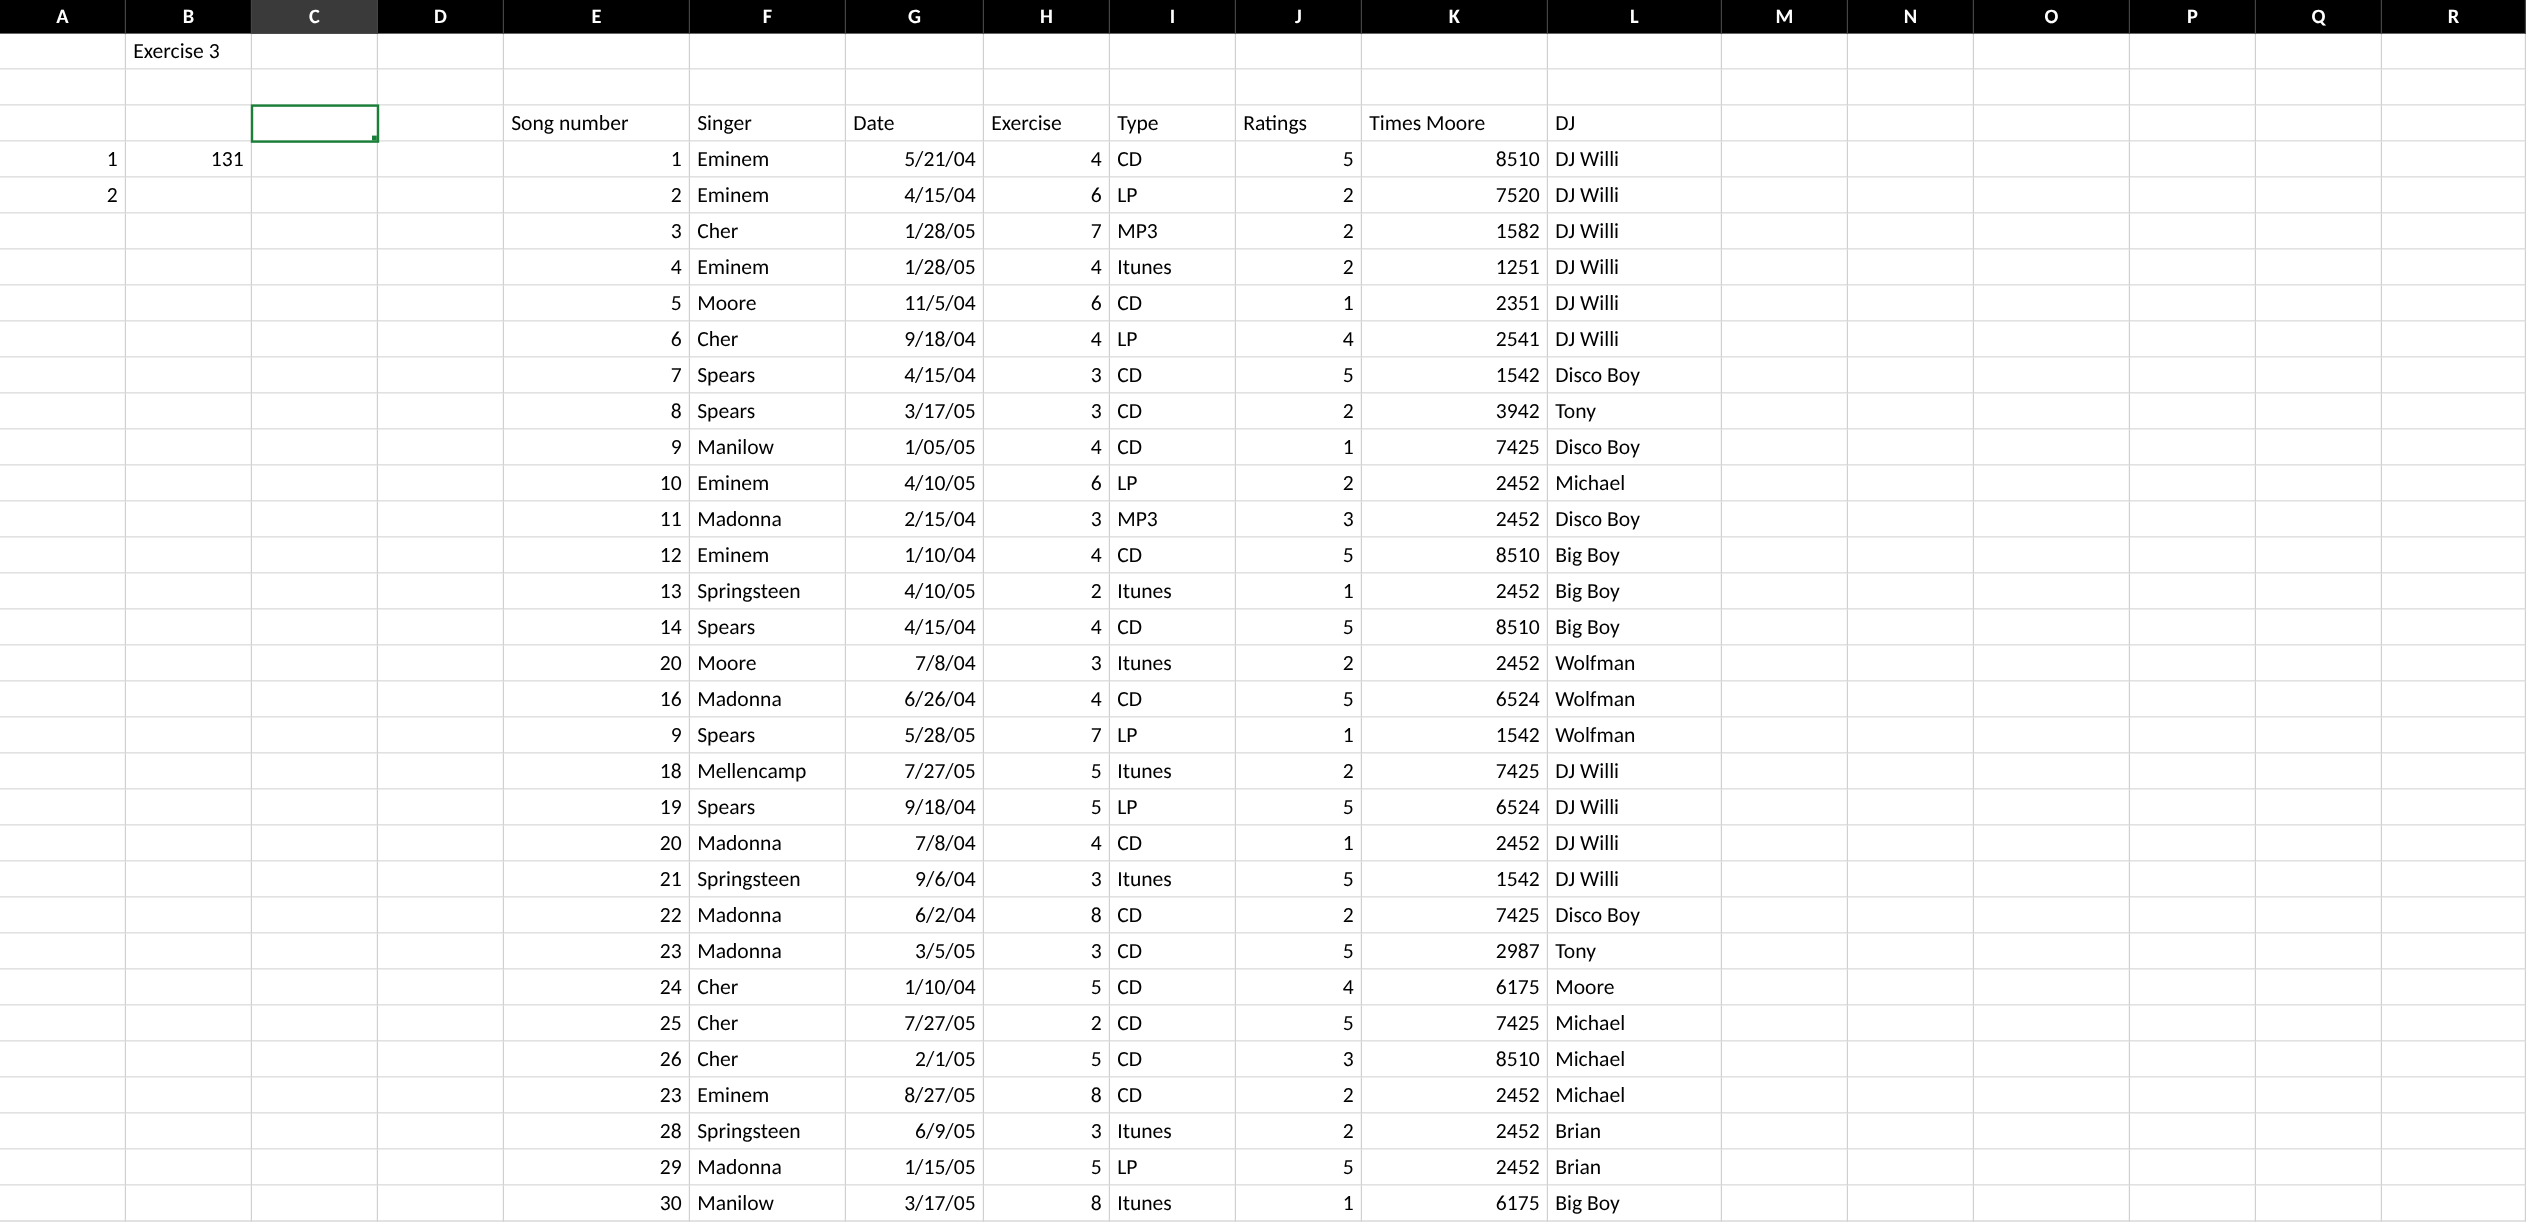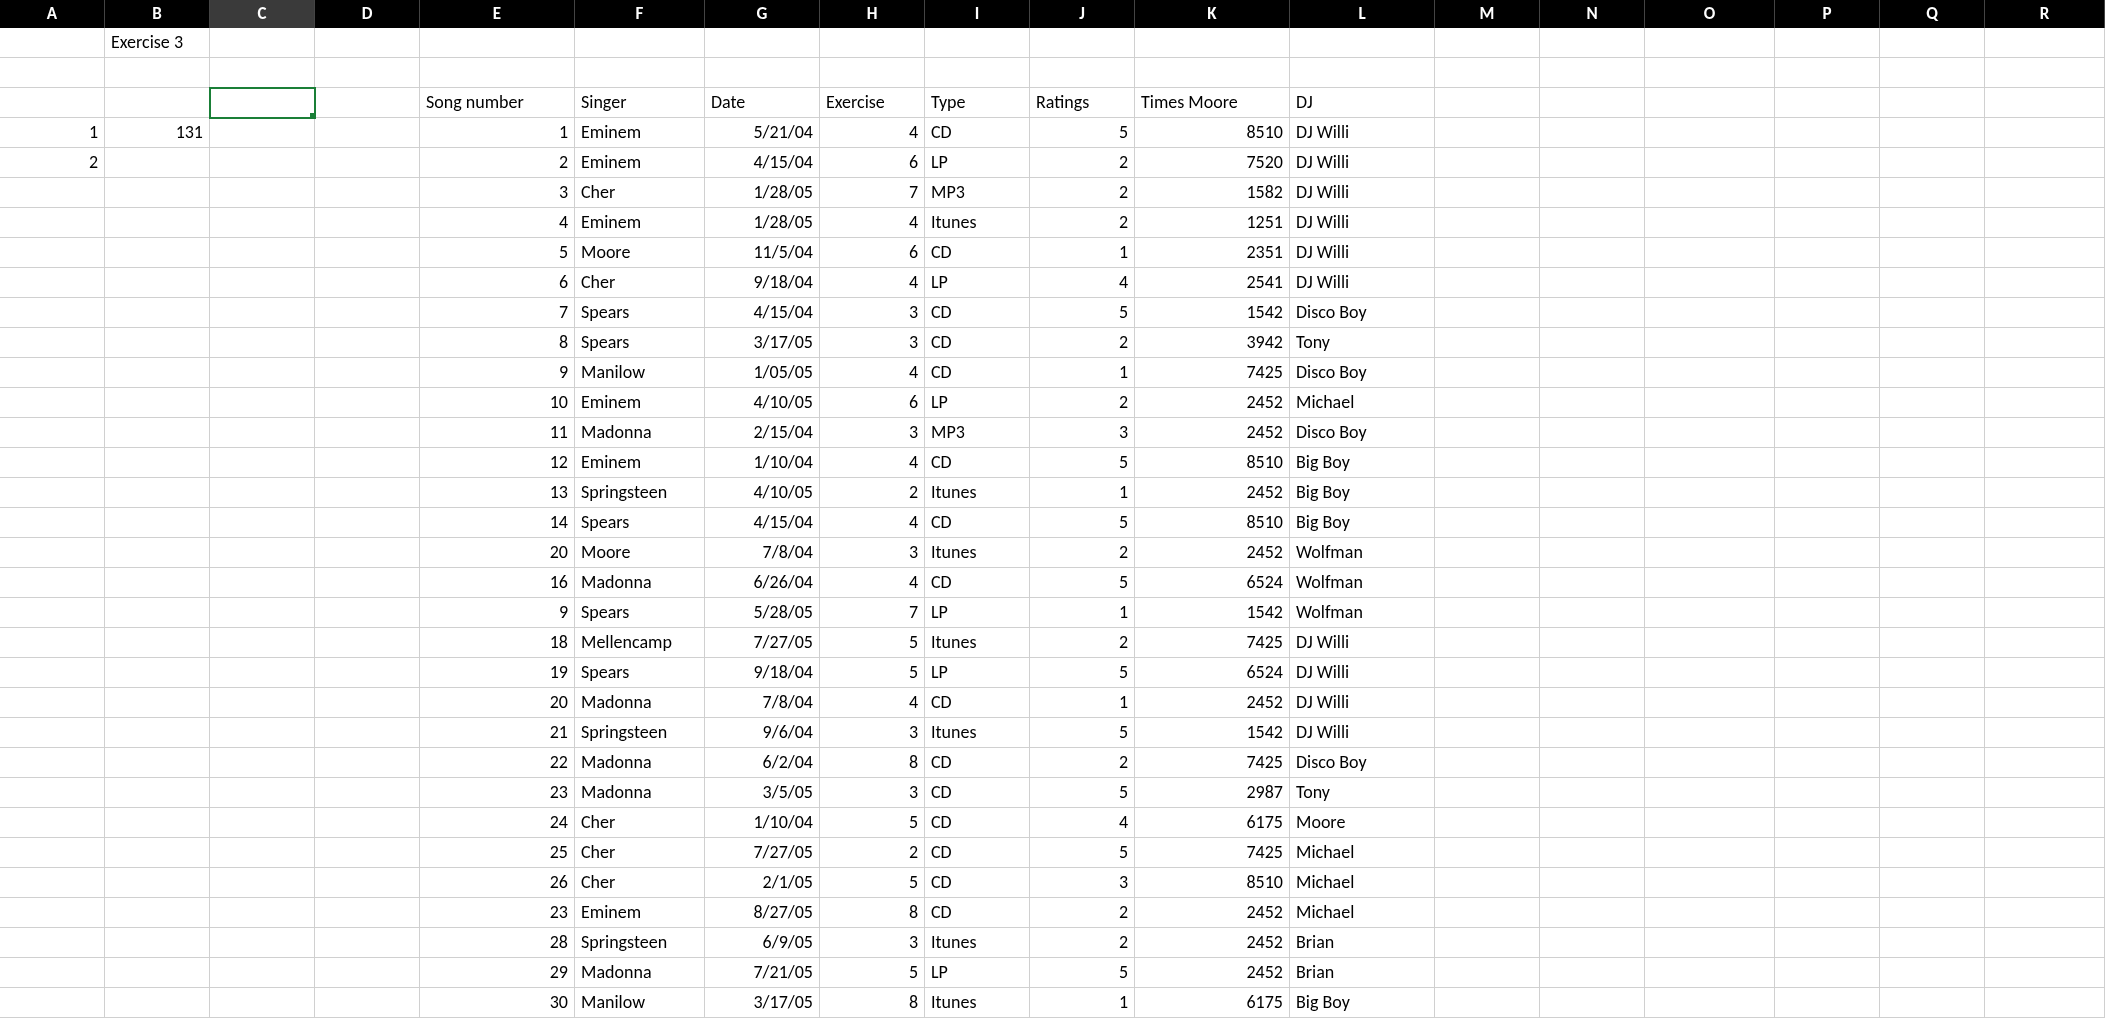--- a/index.html
+++ b/index.html
@@ -731,21 +731,21 @@
         <div class="cell cQ txt"></div>
         <div class="cell cR txt"></div>
       </div>
       <div class="data-row">
         <div class="cell cA txt"></div>
         <div class="cell cB txt"></div>
         <div class="cell cC txt"></div>
         <div class="cell cD txt"></div>
         <div class="cell cE num">29</div>
         <div class="cell cF txt">Madonna</div>
-        <div class="cell cG num">7/21/05</div>
+        <div class="cell cG num">1/15/05</div>
         <div class="cell cH num">5</div>
         <div class="cell cI txt">LP</div>
         <div class="cell cJ num">5</div>
         <div class="cell cK num">2452</div>
         <div class="cell cL txt">Brian</div>
         <div class="cell cM txt"></div>
         <div class="cell cN txt"></div>
         <div class="cell cO txt"></div>
         <div class="cell cP txt"></div>
         <div class="cell cQ txt"></div>

